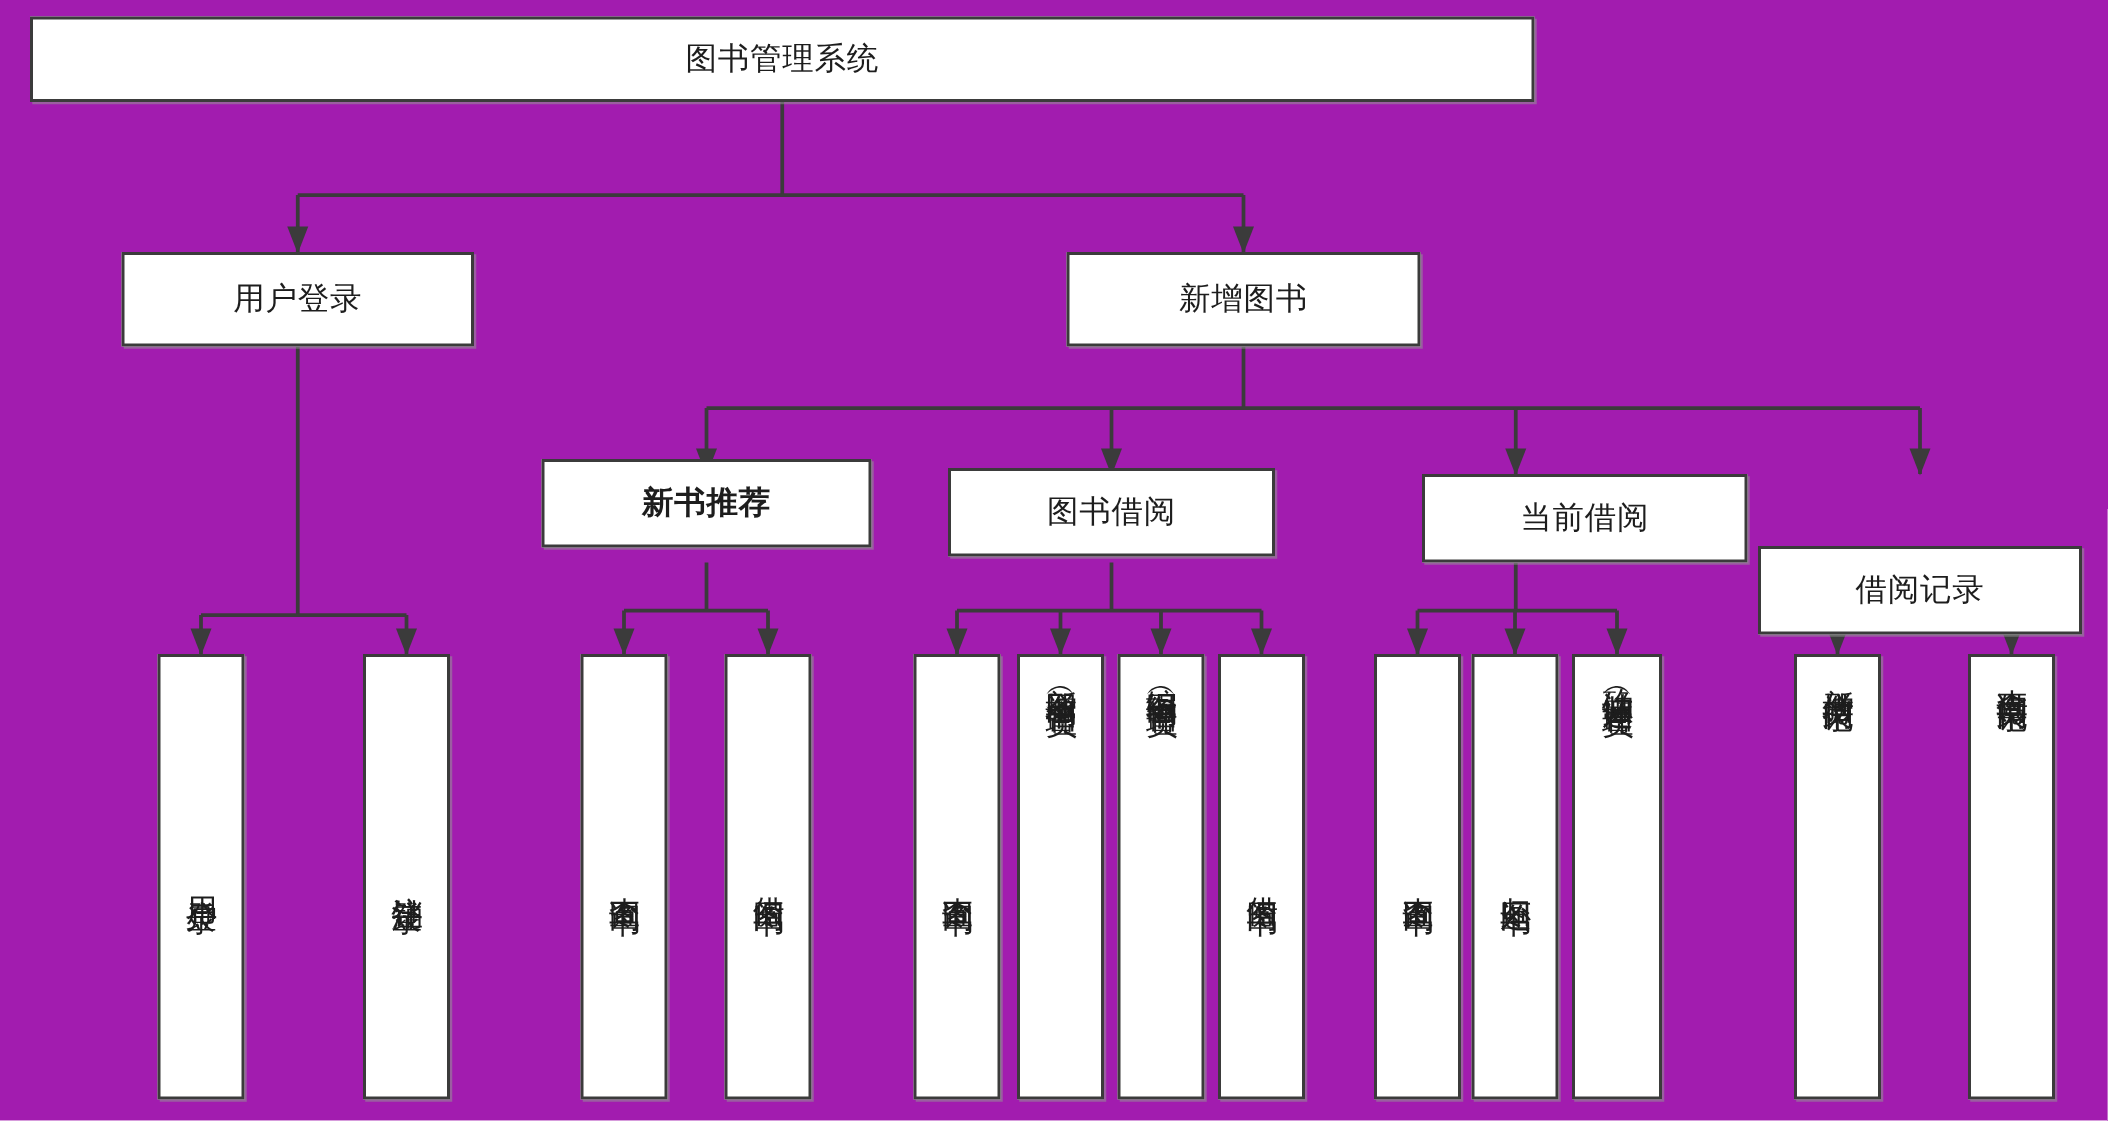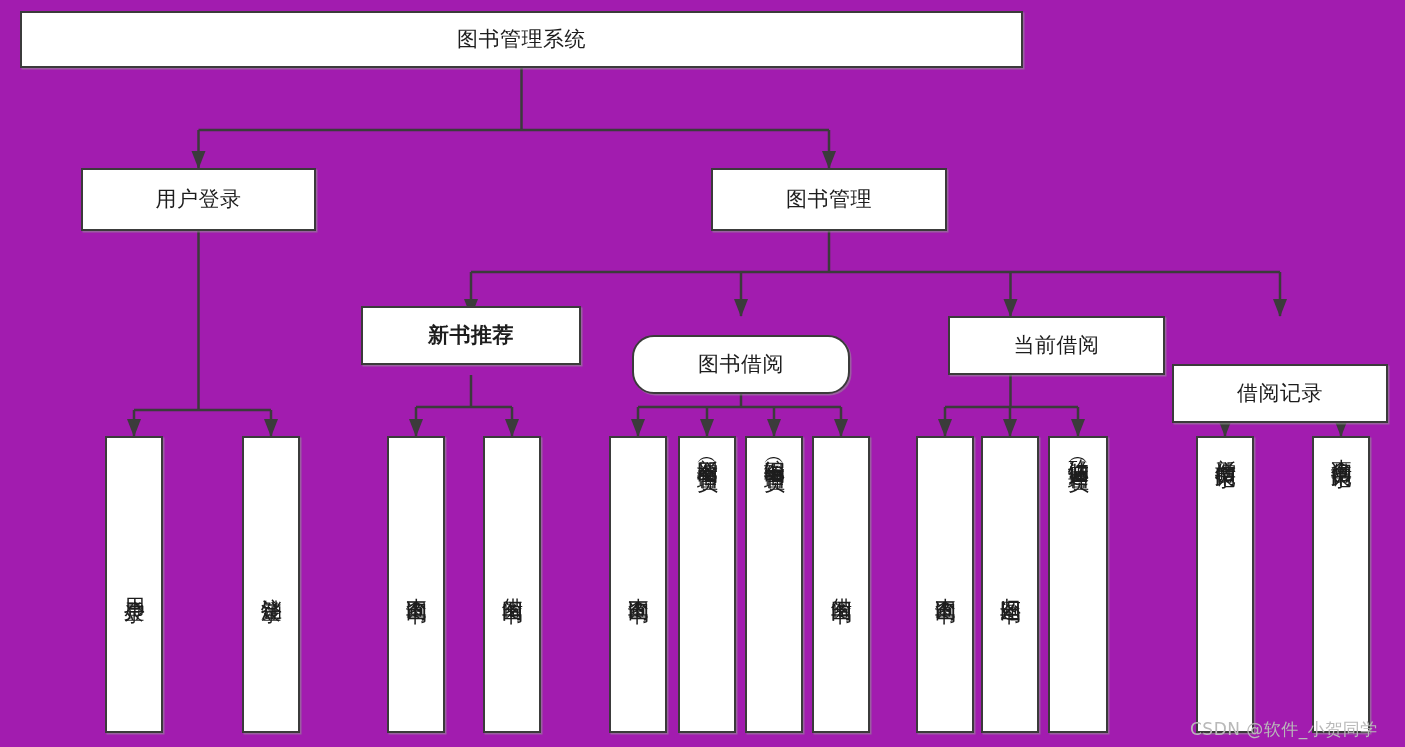--- a/index.html
+++ b/index.html
@@ -126,26 +126,26 @@
       <polygon points="1334,419 1348,419 1341,437" fill="#3b3b3b"></polygon>
     </svg>
   <div id="nodes-layer">
       <div class="node" style="left: 20px; top: 11px; width: 1003px; height: 57px;">
         <span class="node-label">图书管理系统</span>
       </div>
       <div class="node" style="left: 81px; top: 168px; width: 235px; height: 63px;">
         <span class="node-label">用户登录</span>
       </div>
       <div class="node" style="left: 711px; top: 168px; width: 236px; height: 63px;">
-        <span class="node-label">图书管理</span>
+        <span class="node-label">新增图书</span>
       </div>
       <div class="node" style="left: 361px; top: 306px; width: 220px; height: 59px; font-weight: bold;">
         <span class="node-label">新书推荐</span>
       </div>
-      <div class="node" style="left: 632px; top: 335px; width: 218px; height: 59px; border-radius: 22px;">
+      <div class="node" style="left: 632px; top: 312px; width: 218px; height: 59px;">
         <span class="node-label">图书借阅</span>
       </div>
       <div class="node" style="left: 948px; top: 316px; width: 217px; height: 59px;">
         <span class="node-label">当前借阅</span>
       </div>
       <div class="node" style="left: 1172px; top: 316px; width: 216px; height: 59px; margin-top: 48px;">
         <span class="node-label">借阅记录</span>
       </div>
       <div class="node leaf short" style="left: 105px; top: 436px; width: 58px; height: 297px;">
         <span class="node-label">用户登录</span>
@@ -180,14 +180,13 @@
       <div class="node leaf" style="left: 1048px; top: 436px; width: 60px; height: 297px;">
         <span class="node-label">确认归还（管理员）</span>
       </div>
       <div class="node leaf" style="left: 1196px; top: 436px; width: 58px; height: 297px;">
         <span class="node-label">新增借阅记录</span>
       </div>
       <div class="node leaf" style="left: 1312px; top: 436px; width: 58px; height: 297px;">
         <span class="node-label">查询借阅记录</span>
       </div>
     </div>
-  <div class="watermark" id="watermark" style="left: 1190px; top: 718px;">CSDN @软件_小贺同学</div>
 </div>
 
 </body></html>

